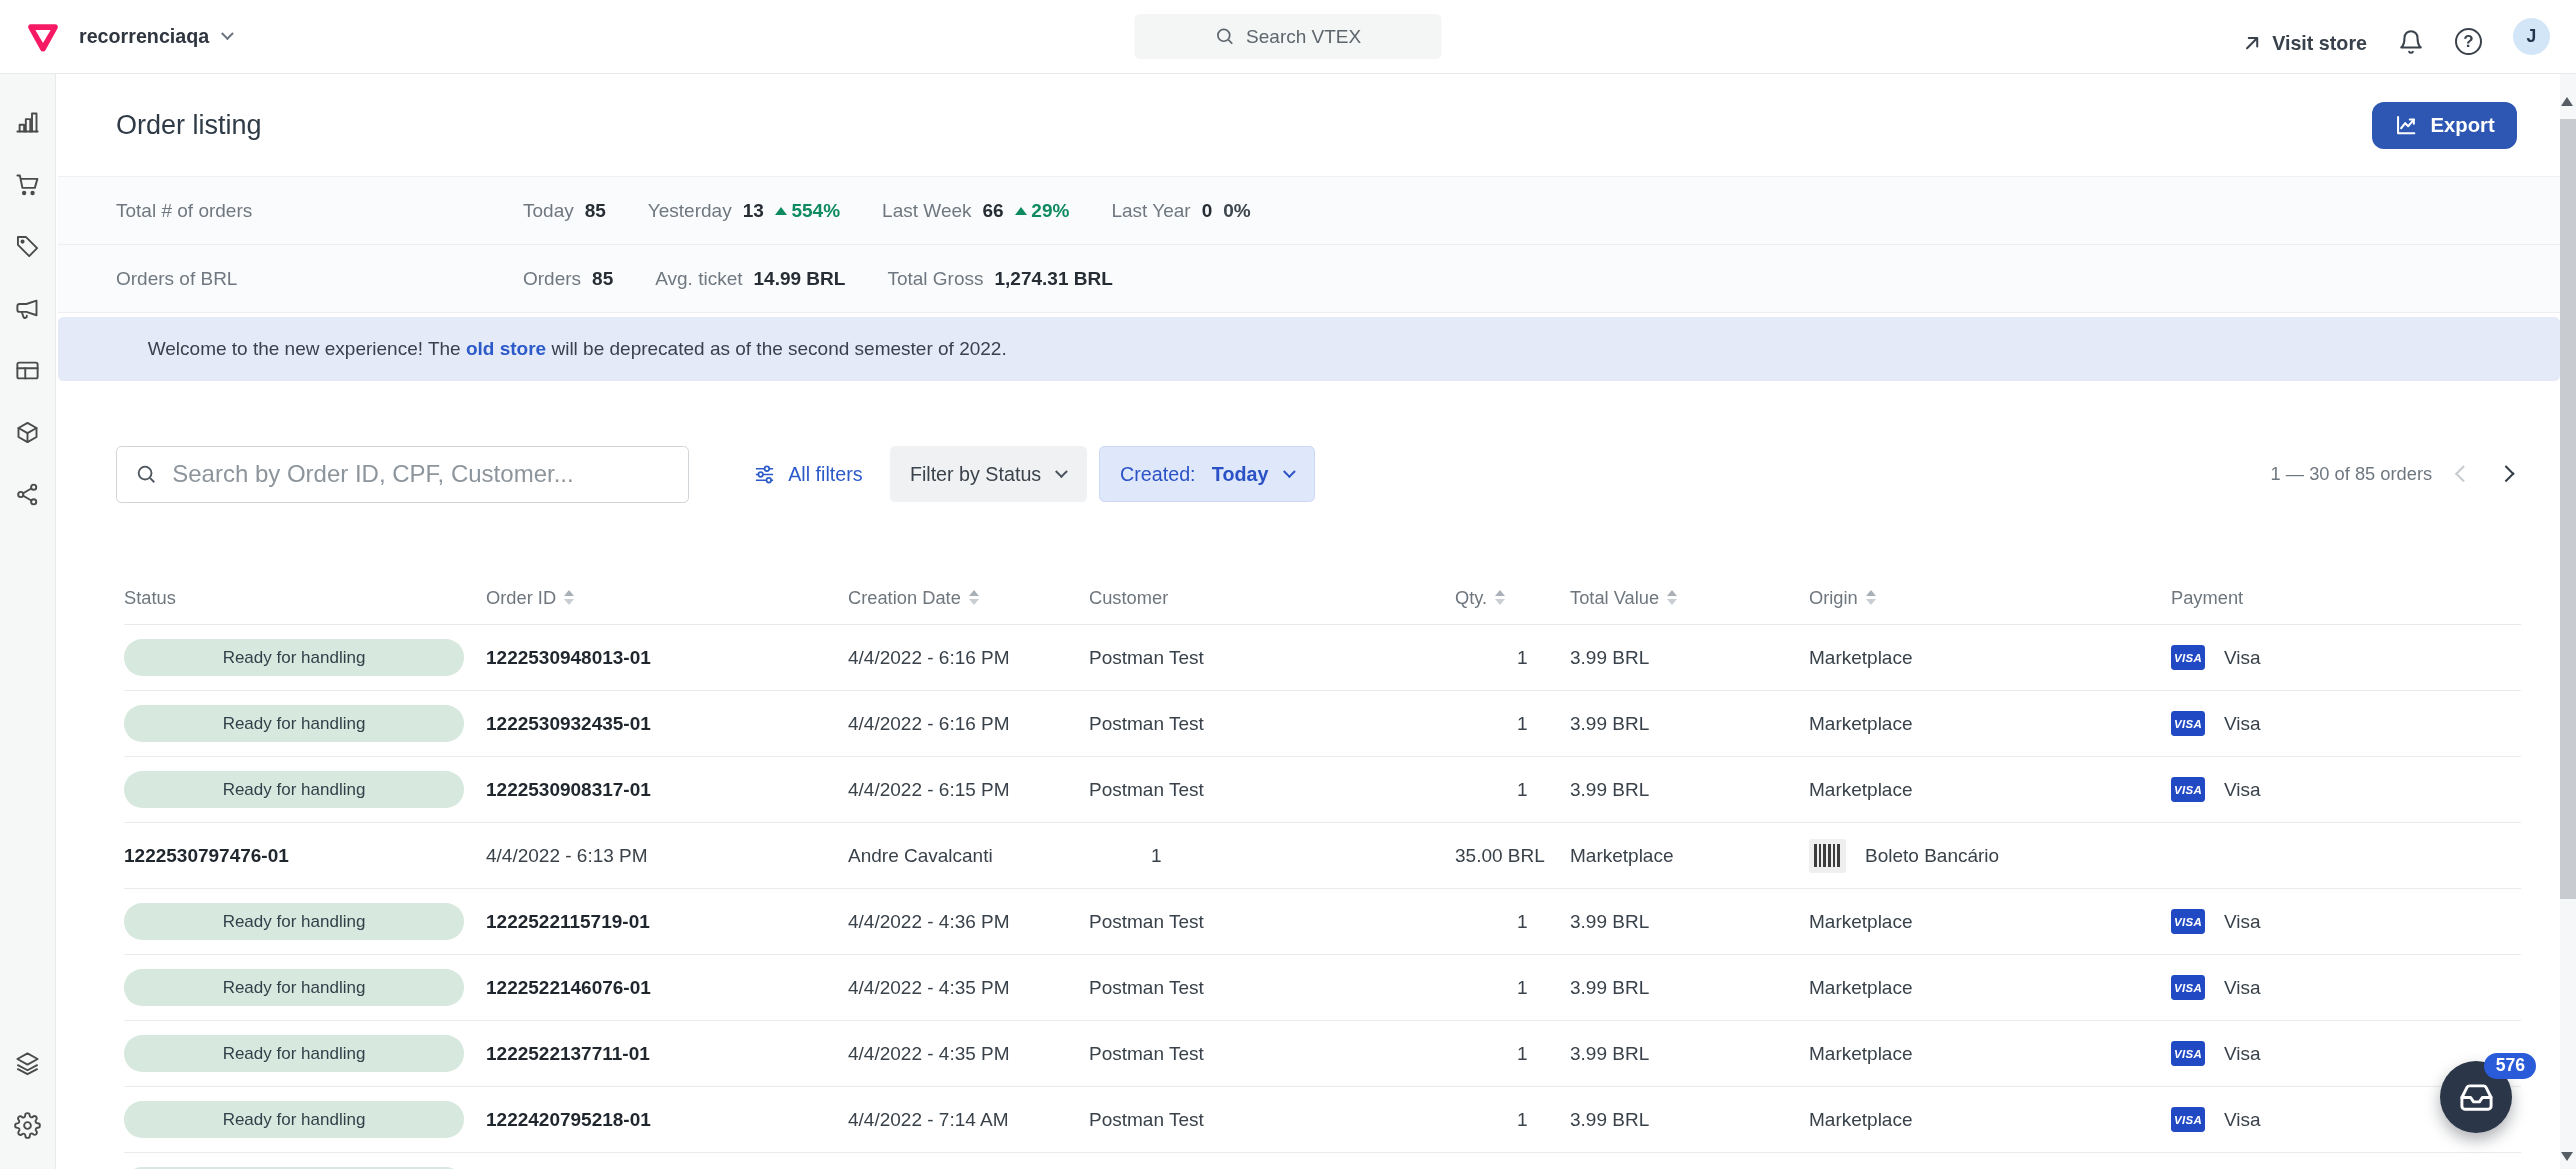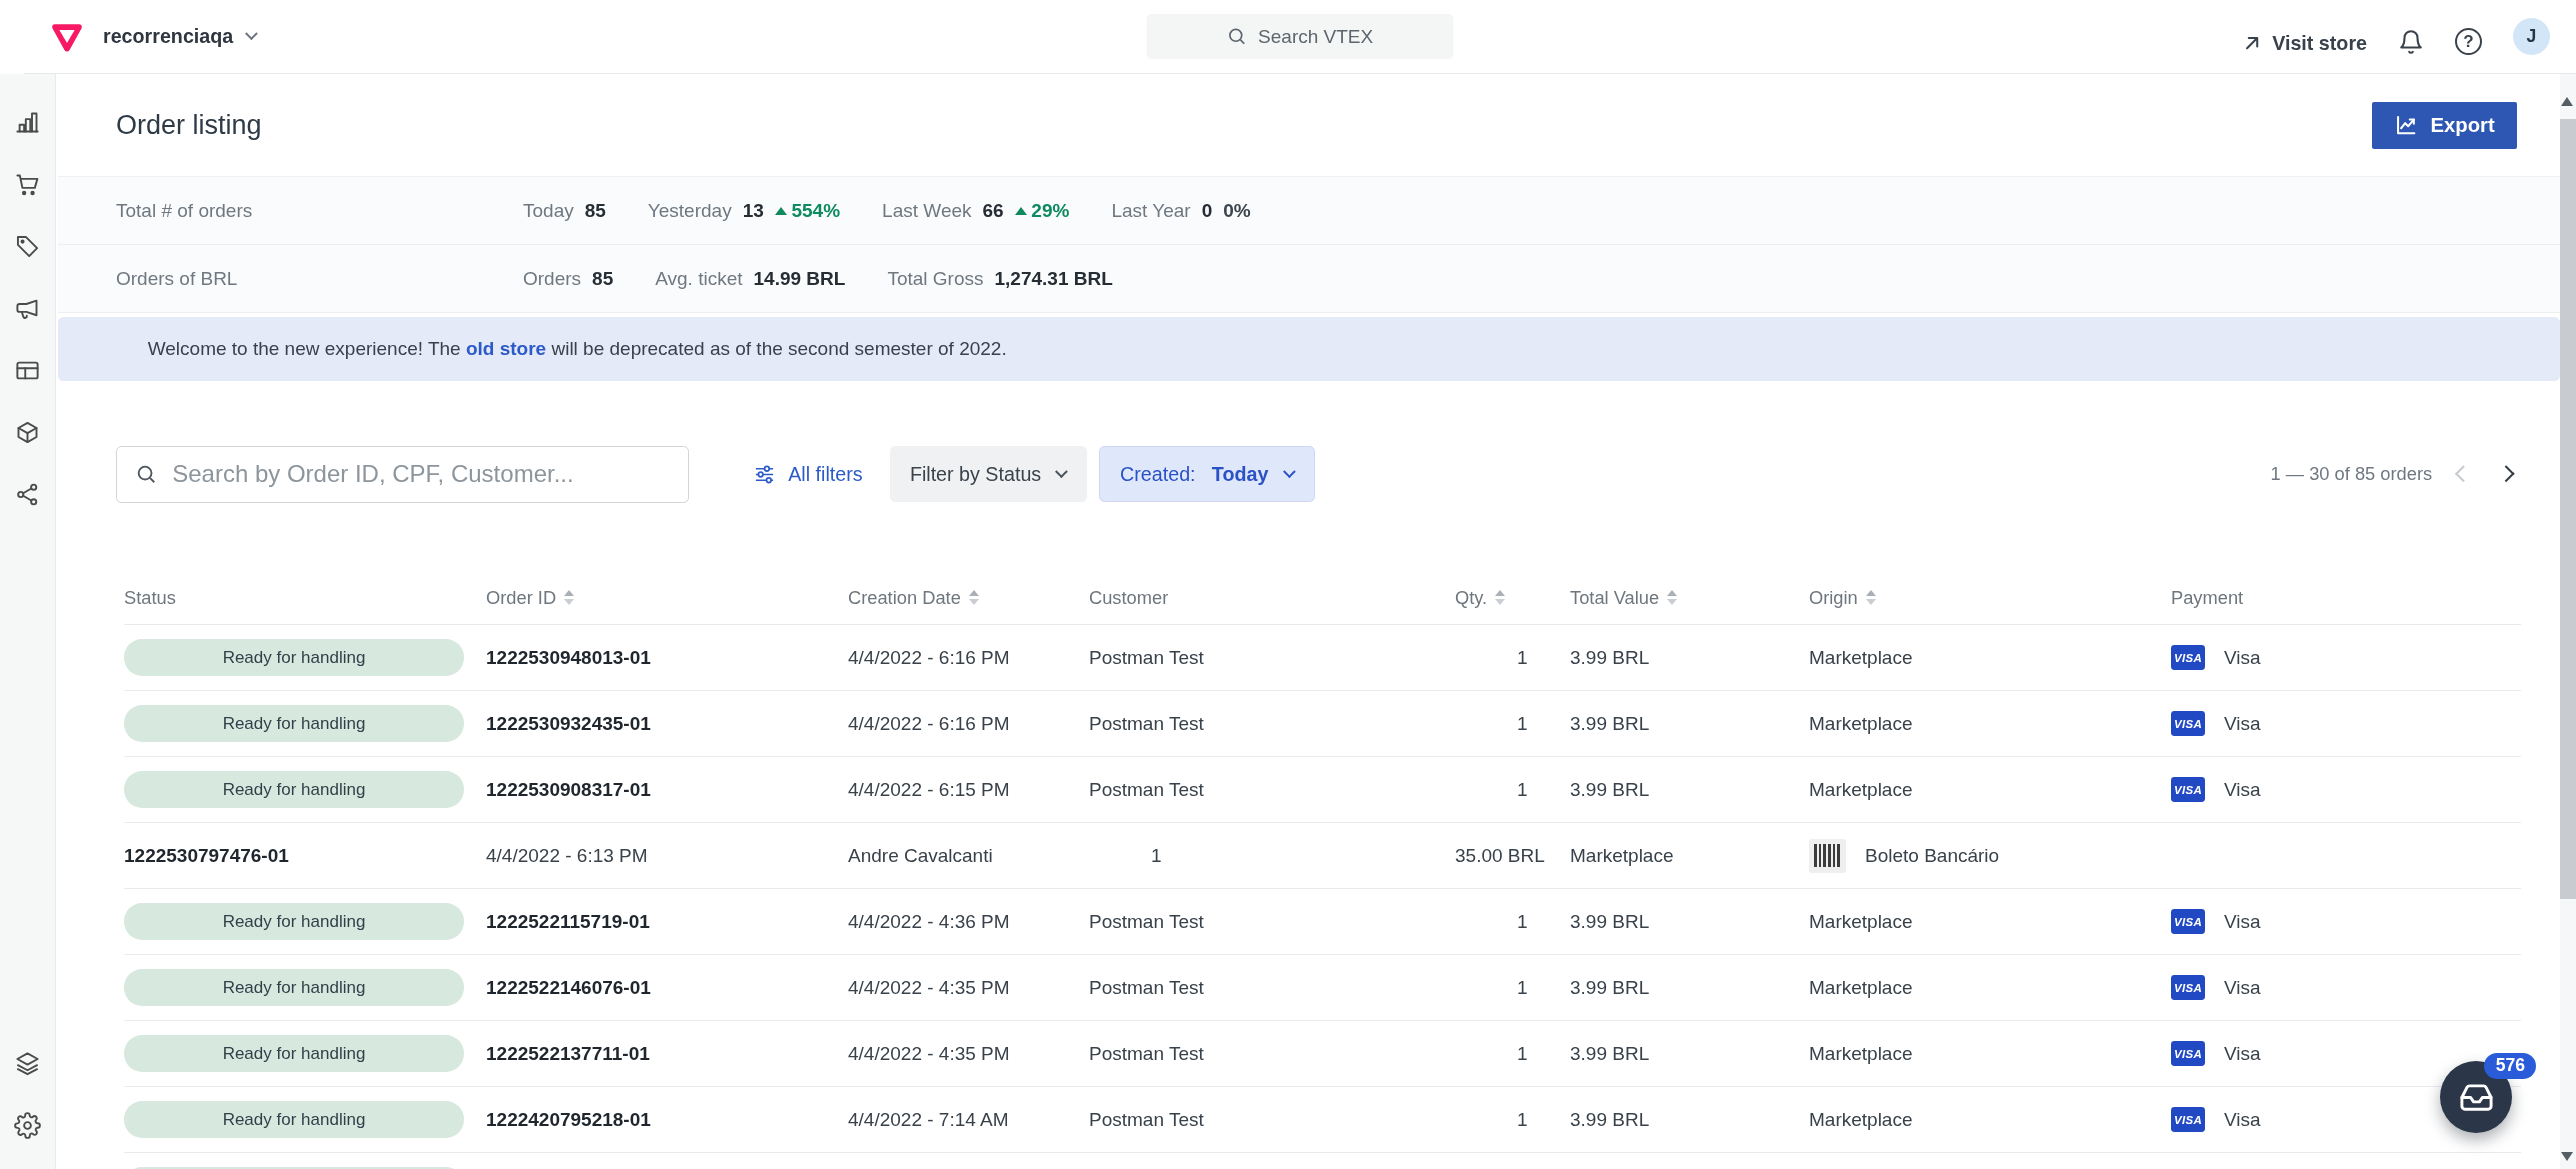--- a/index.html
+++ b/index.html
@@ -6,21 +6,21 @@
   body{
     width:2576px;height:1170px;overflow:hidden;background:#fff;
     font-family:"Liberation Sans",sans-serif;position:relative;
   }
   *{box-sizing:border-box}
 
   
   .topbar{
     position:absolute;top:0;left:0;right:0;height:74px;background:#fff;
     border-bottom:1.4px solid #e6e8ea;display:flex;align-items:center;
-    padding:0 26px;z-index:10;margin-left:24px;
+    padding:0 26px;z-index:10;
   }
   .logo{width:34px;height:34px;display:flex;align-items:center}
   .account{margin-left:19px;font-size:19.7px;font-weight:600;color:#2f3640;display:flex;align-items:center;gap:13.6px;cursor:pointer}
   .chev{display:inline-block;border-right:2px solid currentColor;border-bottom:2px solid currentColor}
   .chev.down{width:8.8px;height:8.8px;transform:rotate(45deg) translate(-2px,-2px)}
   .topbar-search{
     position:absolute;left:50%;transform:translateX(-50%);
     width:307px;height:45px;background:#f4f5f5;border-radius:5.4px;
     display:flex;align-items:center;justify-content:center;gap:11px;
     color:#5d656d;font-size:19px;cursor:pointer;
@@ -45,21 +45,21 @@
   .side-icon svg{width:100%;height:100%}
 
   
   .main{position:absolute;top:74px;left:58px;right:16.3px;bottom:0;overflow:hidden;background:#fff}
 
   .header-strip{height:102px;display:flex;align-items:center;padding:0 43px 0 58px}
   .page-title{font-size:27px;font-weight:500;color:#2e3a46}
   .export-btn{
     margin-left:auto;display:flex;align-items:center;gap:12.2px;
     background:#2d57b2;color:#fff;font-size:20.3px;font-weight:600;
-    height:47px;padding:0 22px;border:none;border-radius:2px;cursor:pointer;
+    height:47px;padding:0 22px;border:none;border-radius:12px;cursor:pointer;
   }
   .export-btn svg{width:24.4px;height:24.4px}
 
   
   .stats{background:#fafbfc;border-top:1.4px solid #eef0f2}
   .stats-row{height:68px;display:flex;align-items:center;padding:0 58px;border-bottom:1.4px solid #eceef1}
   .stats-label{width:407px;font-size:19px;color:#6f7880;flex:none}
   .metric{display:flex;align-items:center;gap:11px;margin-right:42px;font-size:19px;white-space:nowrap}
   .m-label{color:#6f7880}
   .m-value{color:#262d34;font-weight:700}

